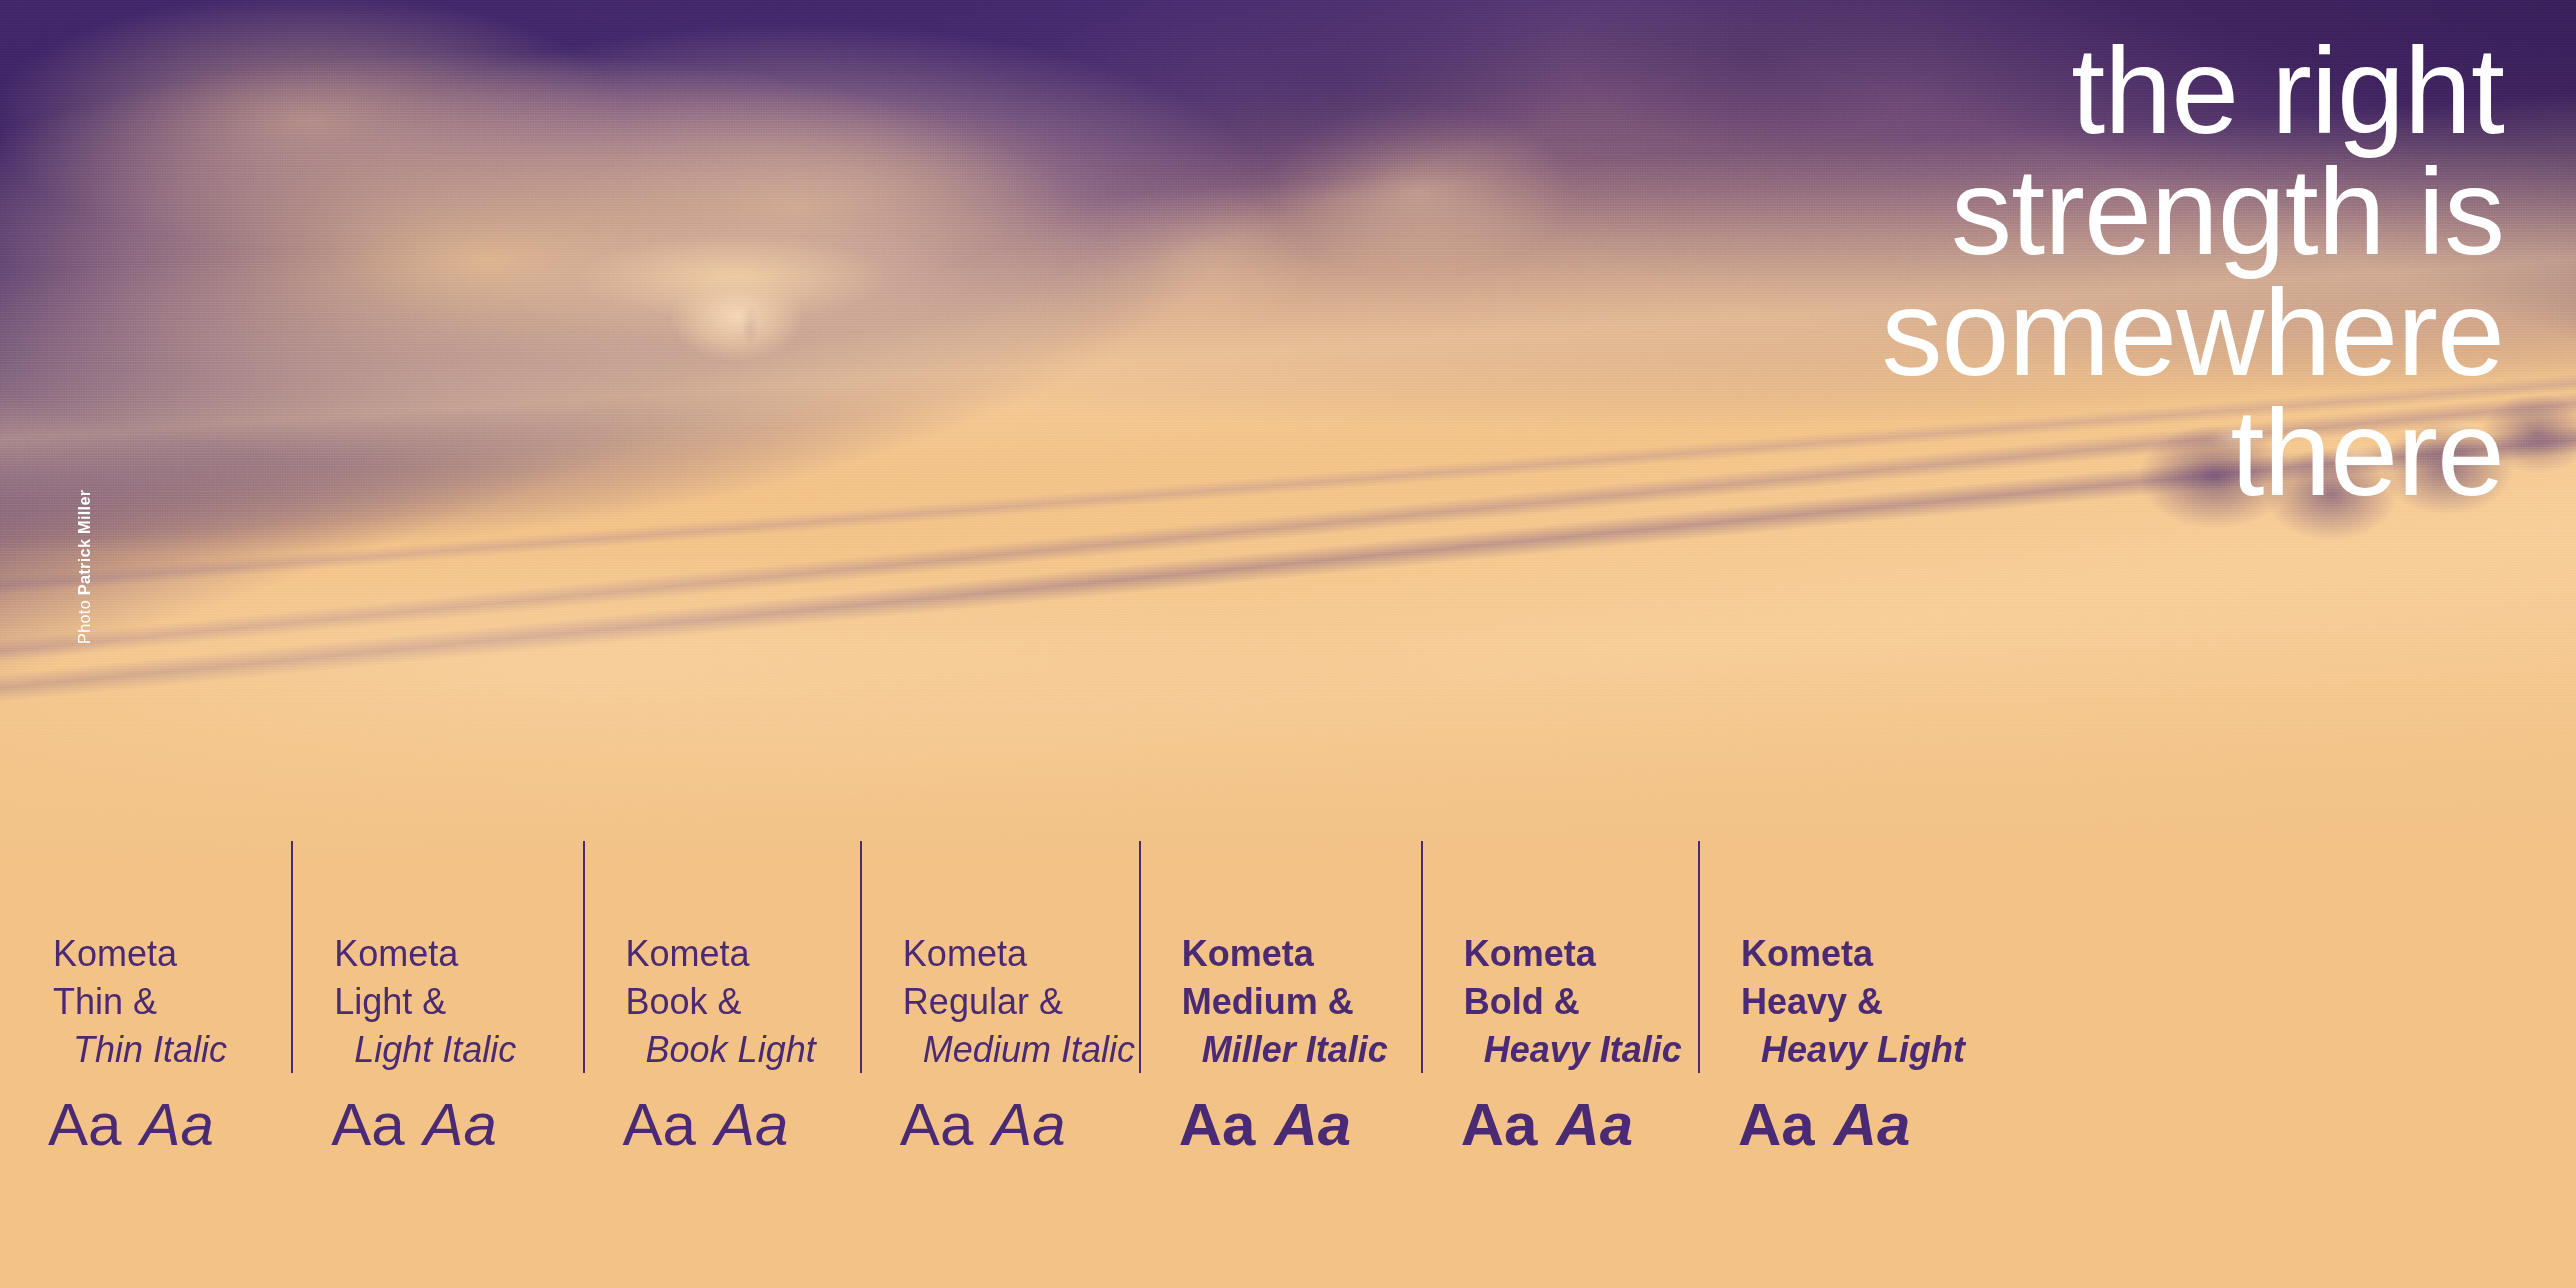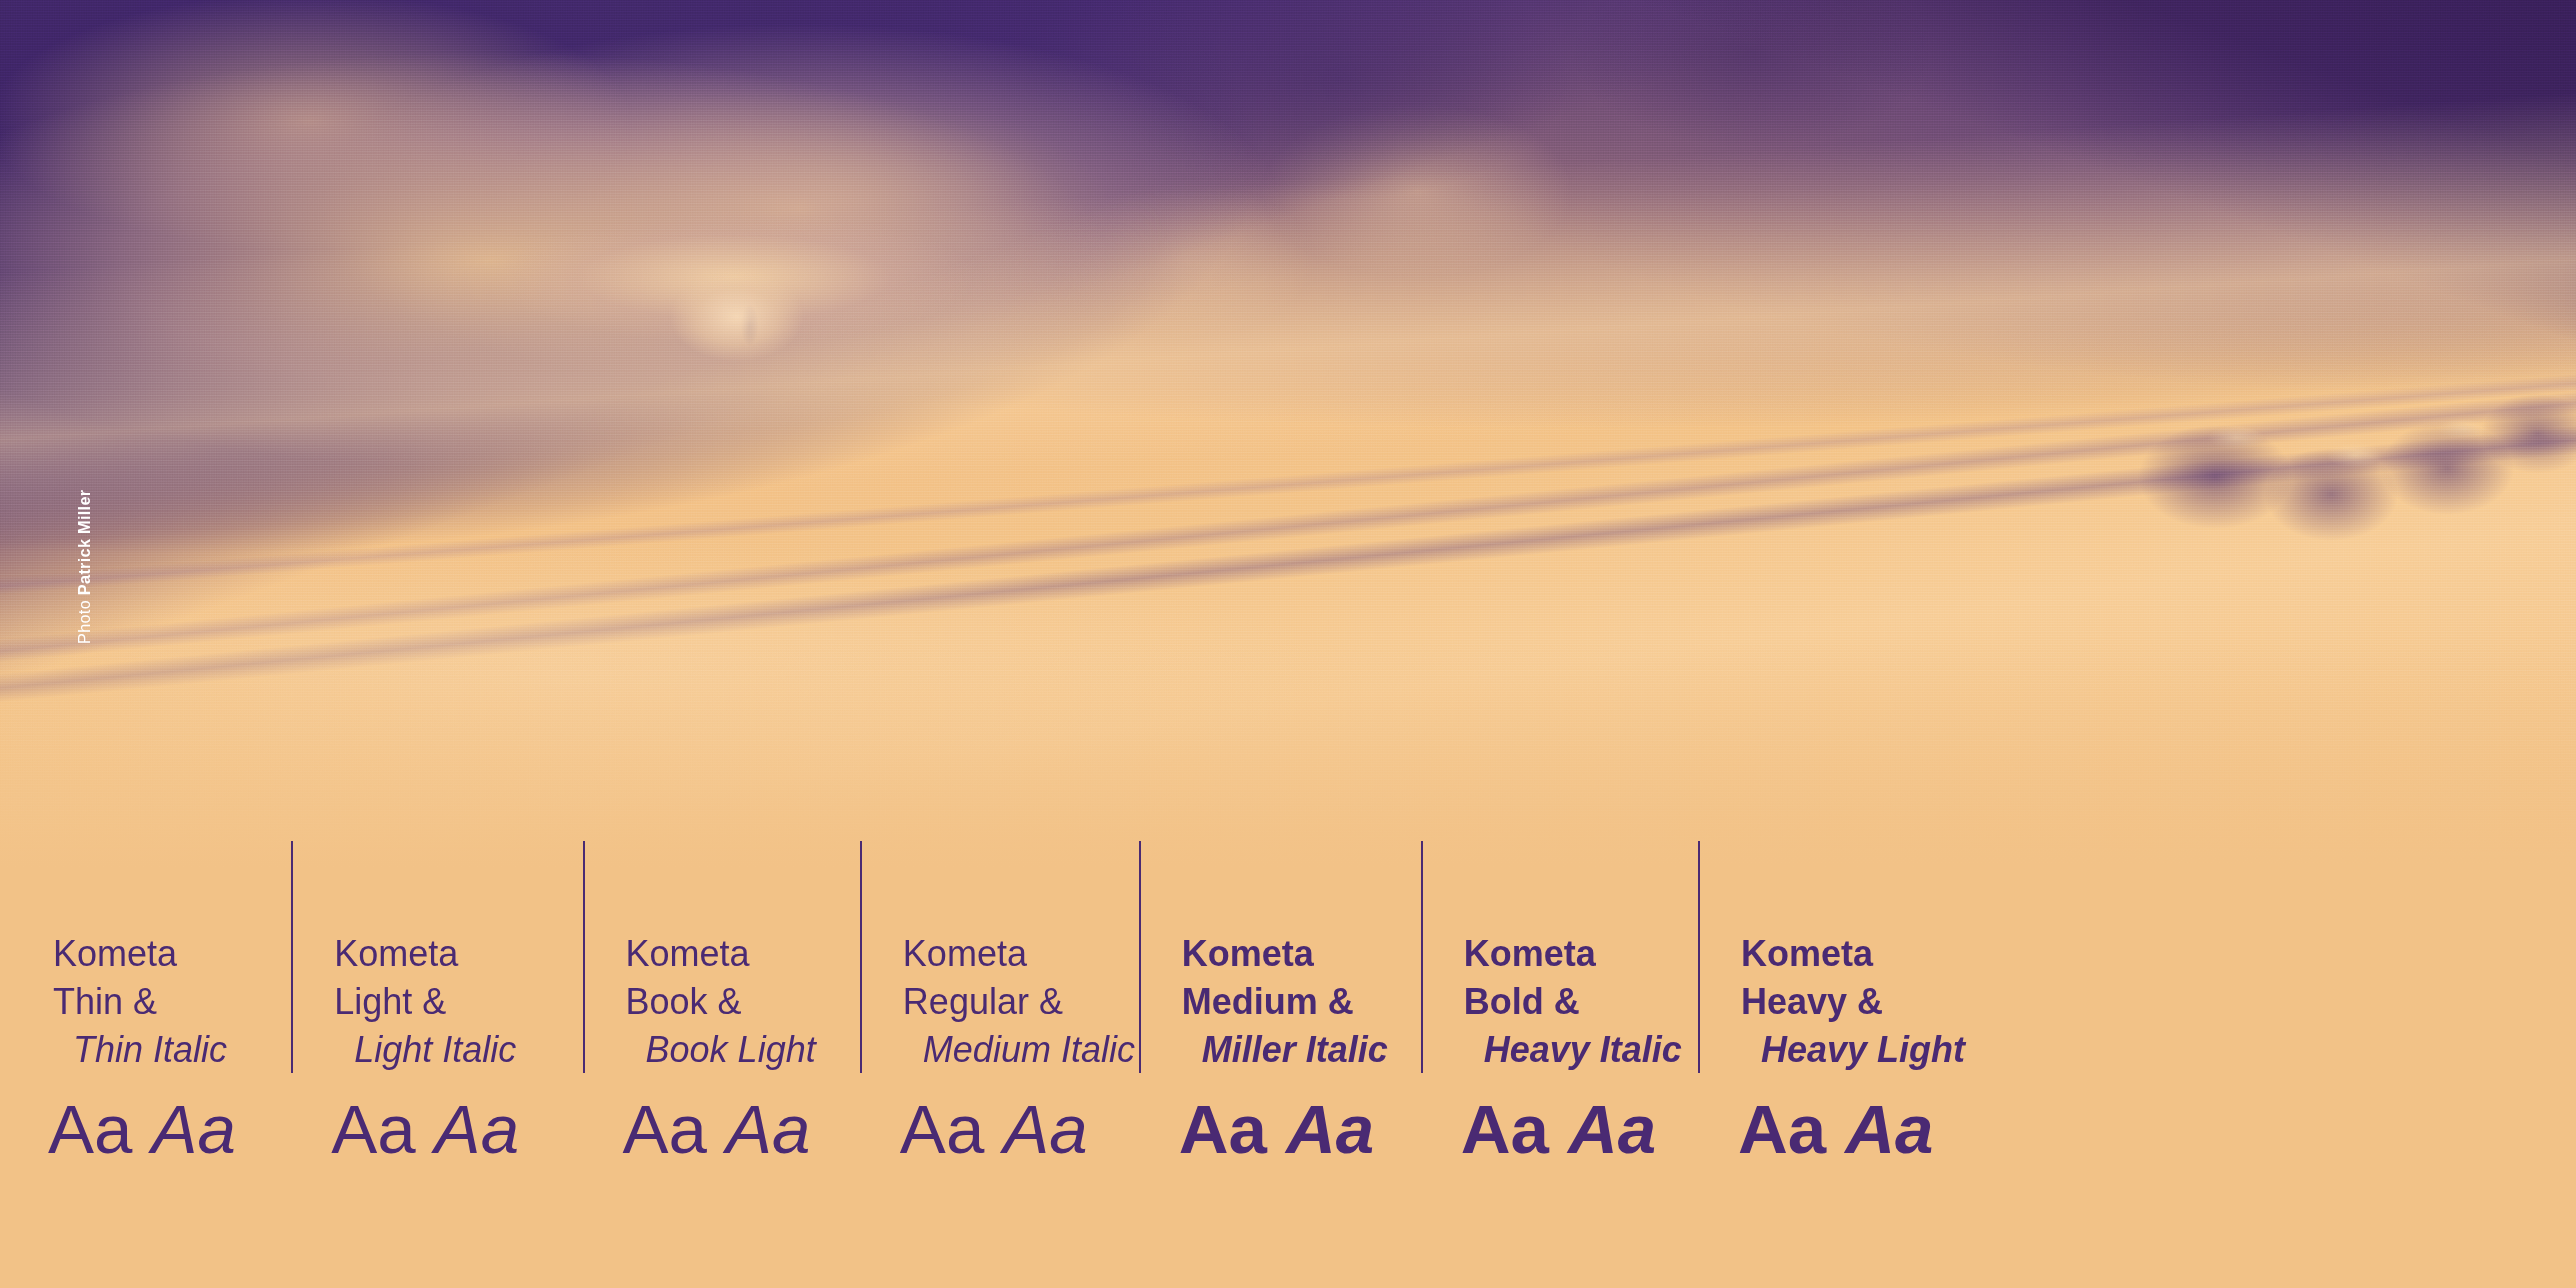--- a/index.html
+++ b/index.html
@@ -181,21 +181,21 @@
     color:#4A2A73;
     font-size:36px;
     line-height:1.33;
     white-space:pre-line;
   }
   .col-name i{font-style:italic;display:block;margin-left:20px;}
   .specimen{
     position:absolute;
     left:38px; top:254px;
     color:#4A2A73;
-    font-size:69px;
+    font-size:60px;
     line-height:1;
     white-space:nowrap;
   }
   .specimen .up{font-style:normal;}
   .specimen .it{font-style:italic;margin-left:19px;}
 
   
   .c0{width:358px; padding-left:53px;}
   .c0 .col-name,.c0 .specimen{font-weight:200;}
   .c0 .col-name{left:53px;} .c0 .specimen{left:48px;}
@@ -233,20 +233,24 @@
     <div class="photo-layer pl-finger"></div>
     <div class="photo-layer pl-finger2"></div>
     <div class="photo-layer pl-rails"></div>
     <div class="photo-layer pl-knob"></div>
     <div class="photo-layer pl-knobbank"></div>
     <div class="photo-layer pl-reflect"></div>
     <div class="photo-layer pl-grain"></div>
     <div class="photo-layer pl-fade"></div>
   </div>
 
+  <div class="headline">the right
+strength is
+somewhere
+there</div>
 
   <div class="credit">
     <span>Photo </span><b>Patrick Miller</b>
   </div>
 
   <div class="columns">
 
     <div class="col c0">
 
       <div class="col-name">

